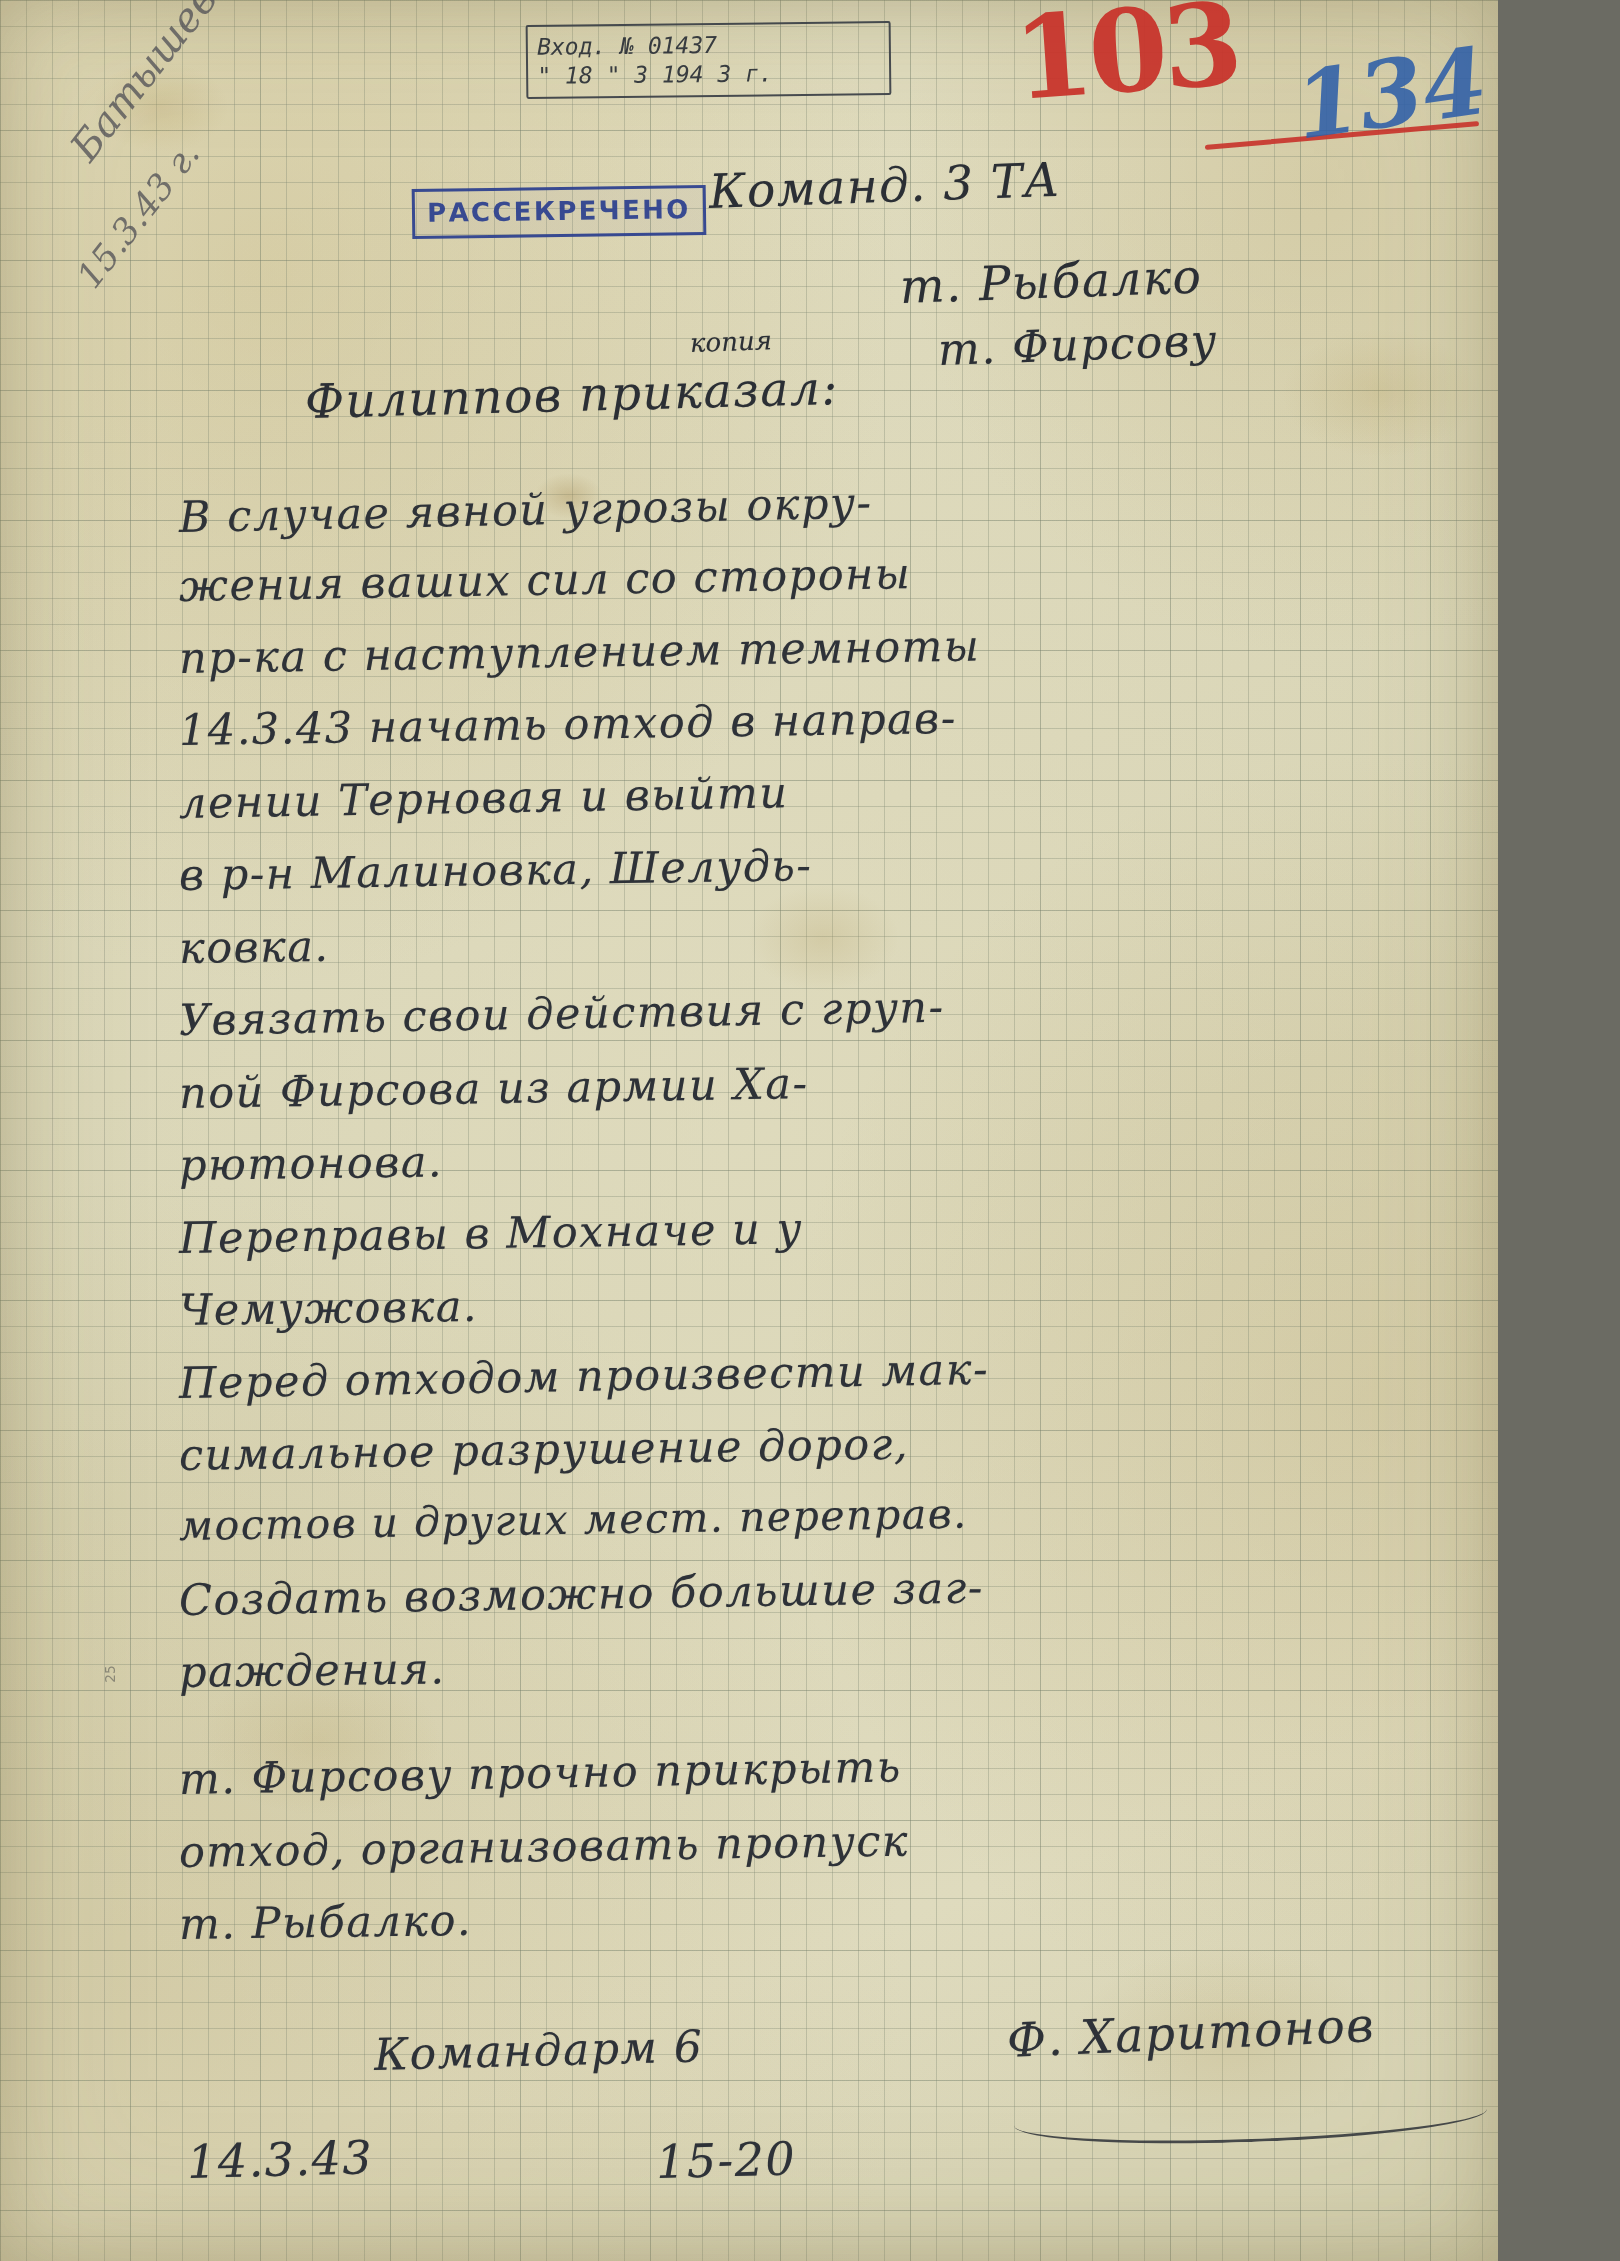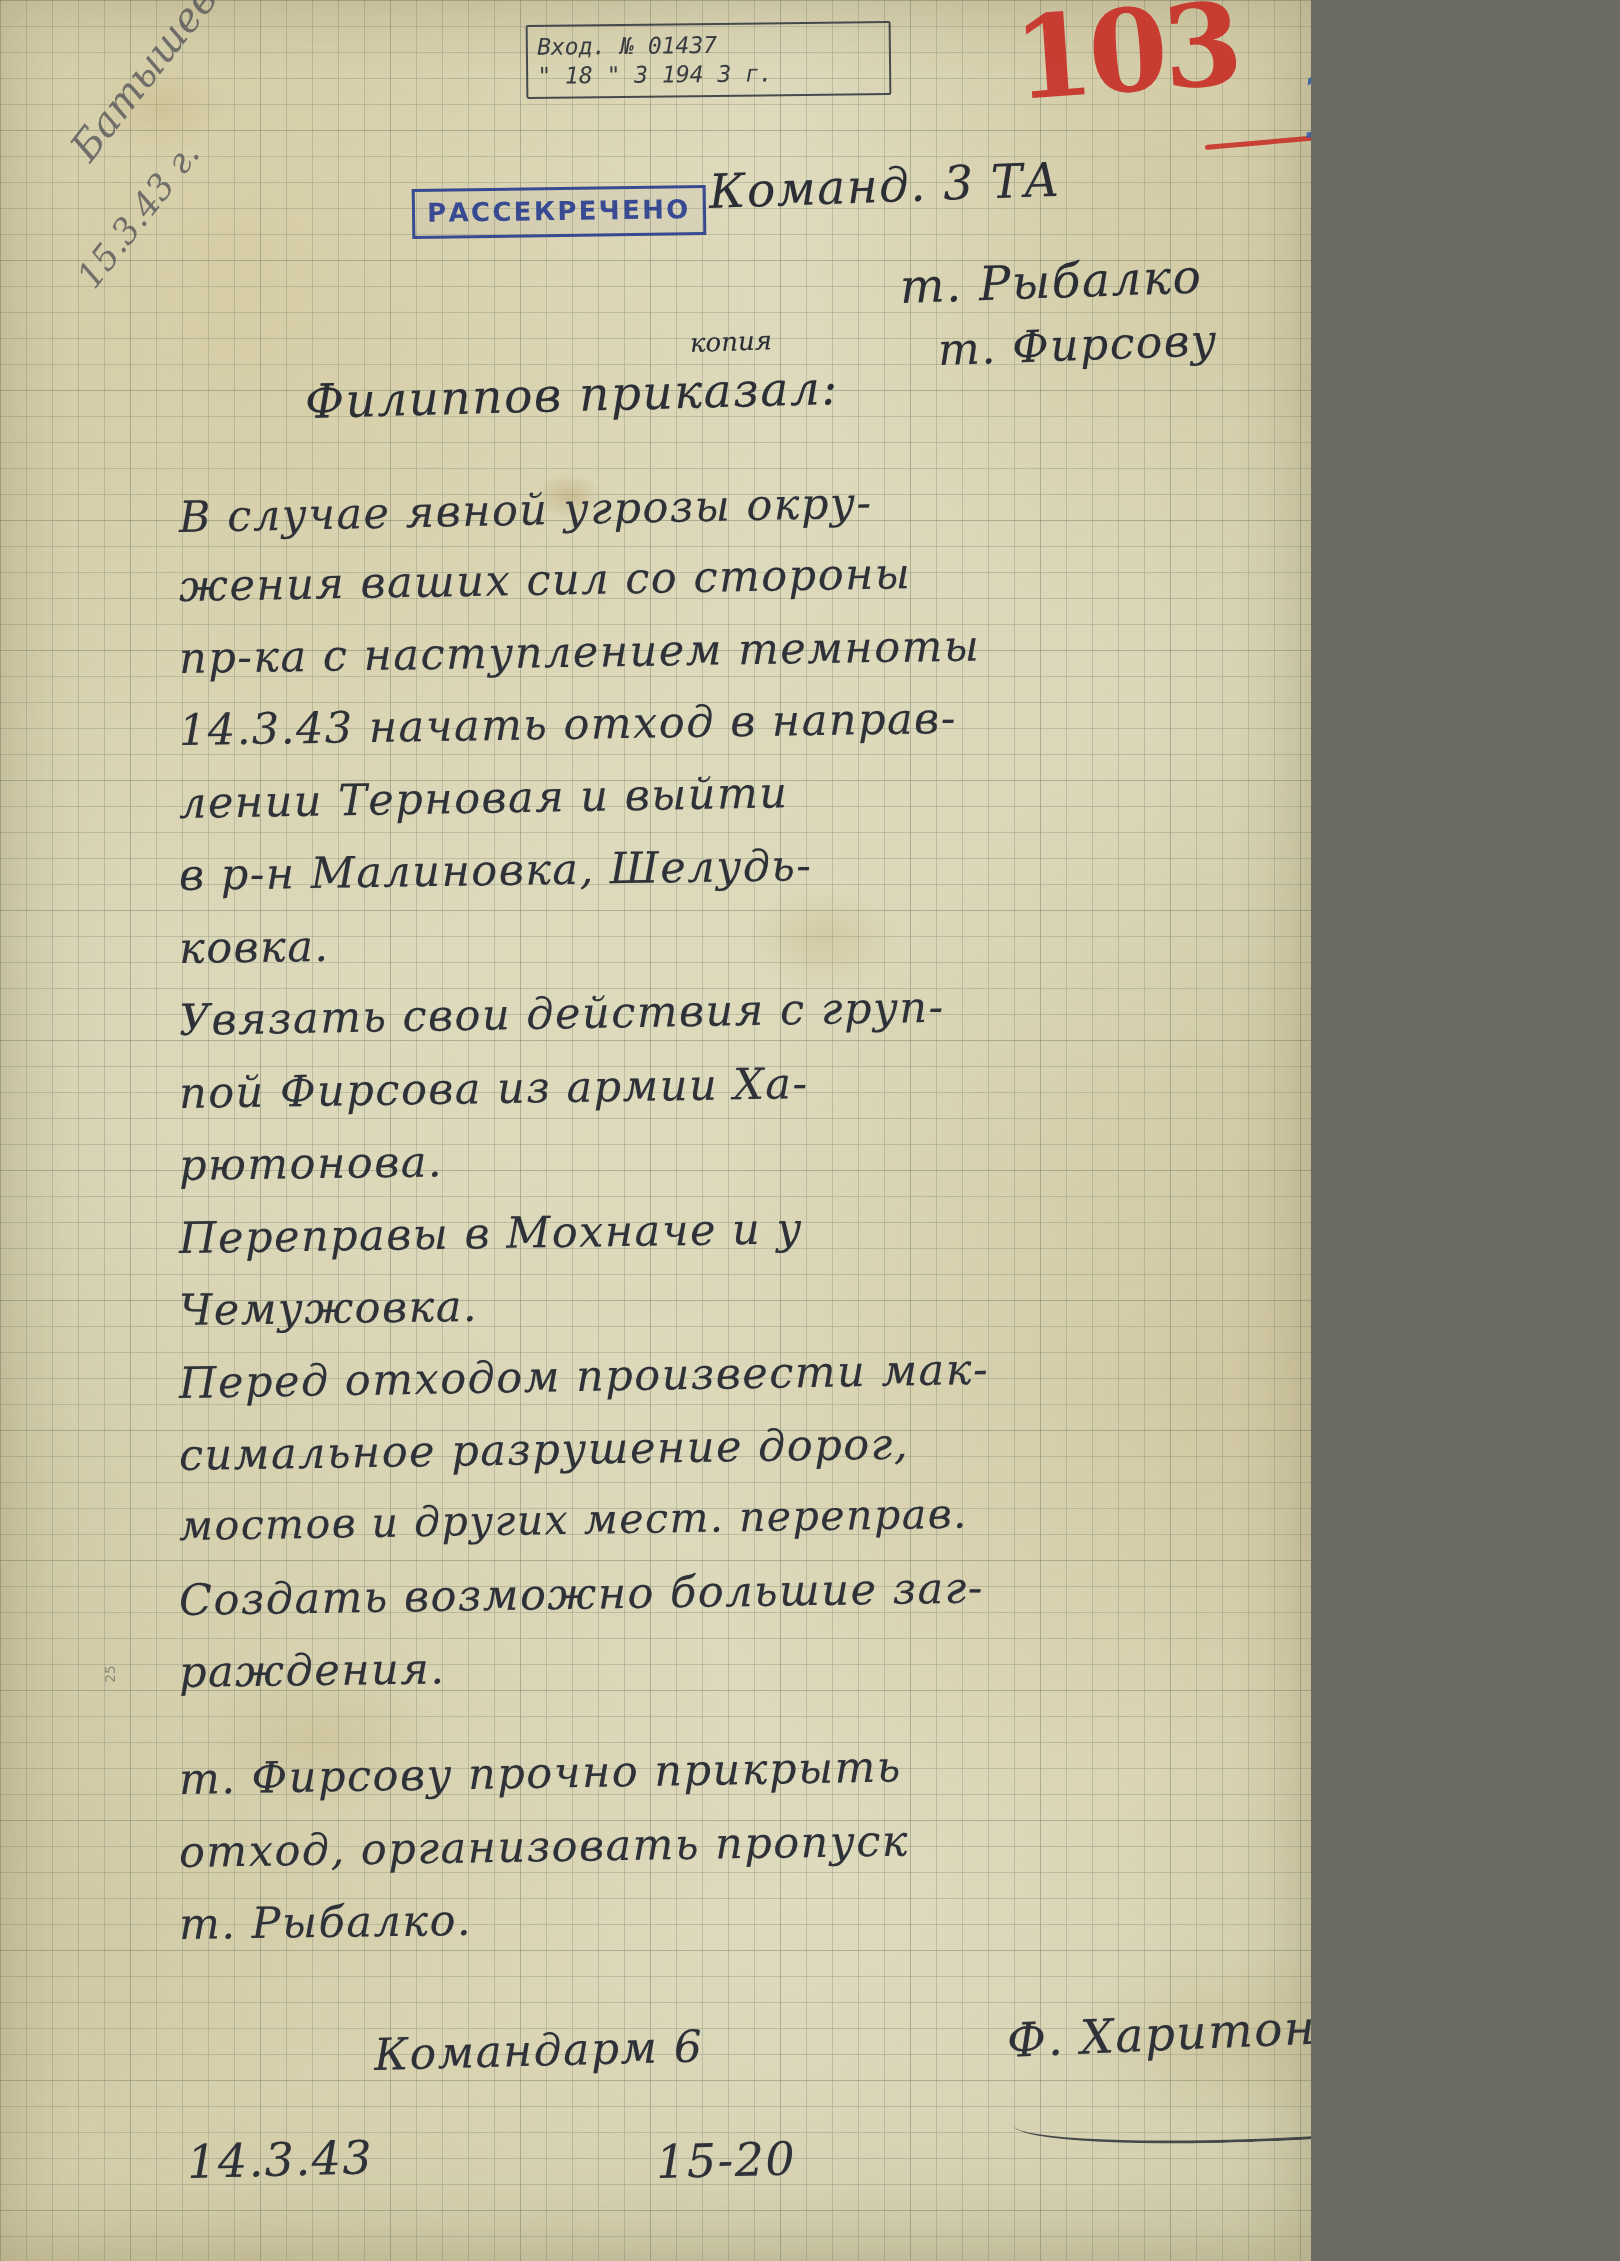--- a/index.html
+++ b/index.html
@@ -2,21 +2,21 @@
 <html style="font-size:12.2px"><head>
 <meta charset="utf-8">
 <style>
   html, body {
     margin: 0;
     padding: 0;
     background: #6b6b63;
   }
   #page {
     position: relative;
-    width: 1311px;
+    width: 1498px;
     height: 2261px;
     overflow: hidden;
     background: #d9d6bc;
     font-family: "Liberation Serif", serif;
   }
   
   #paper {
     position: absolute;
     inset: 0;
     background:

